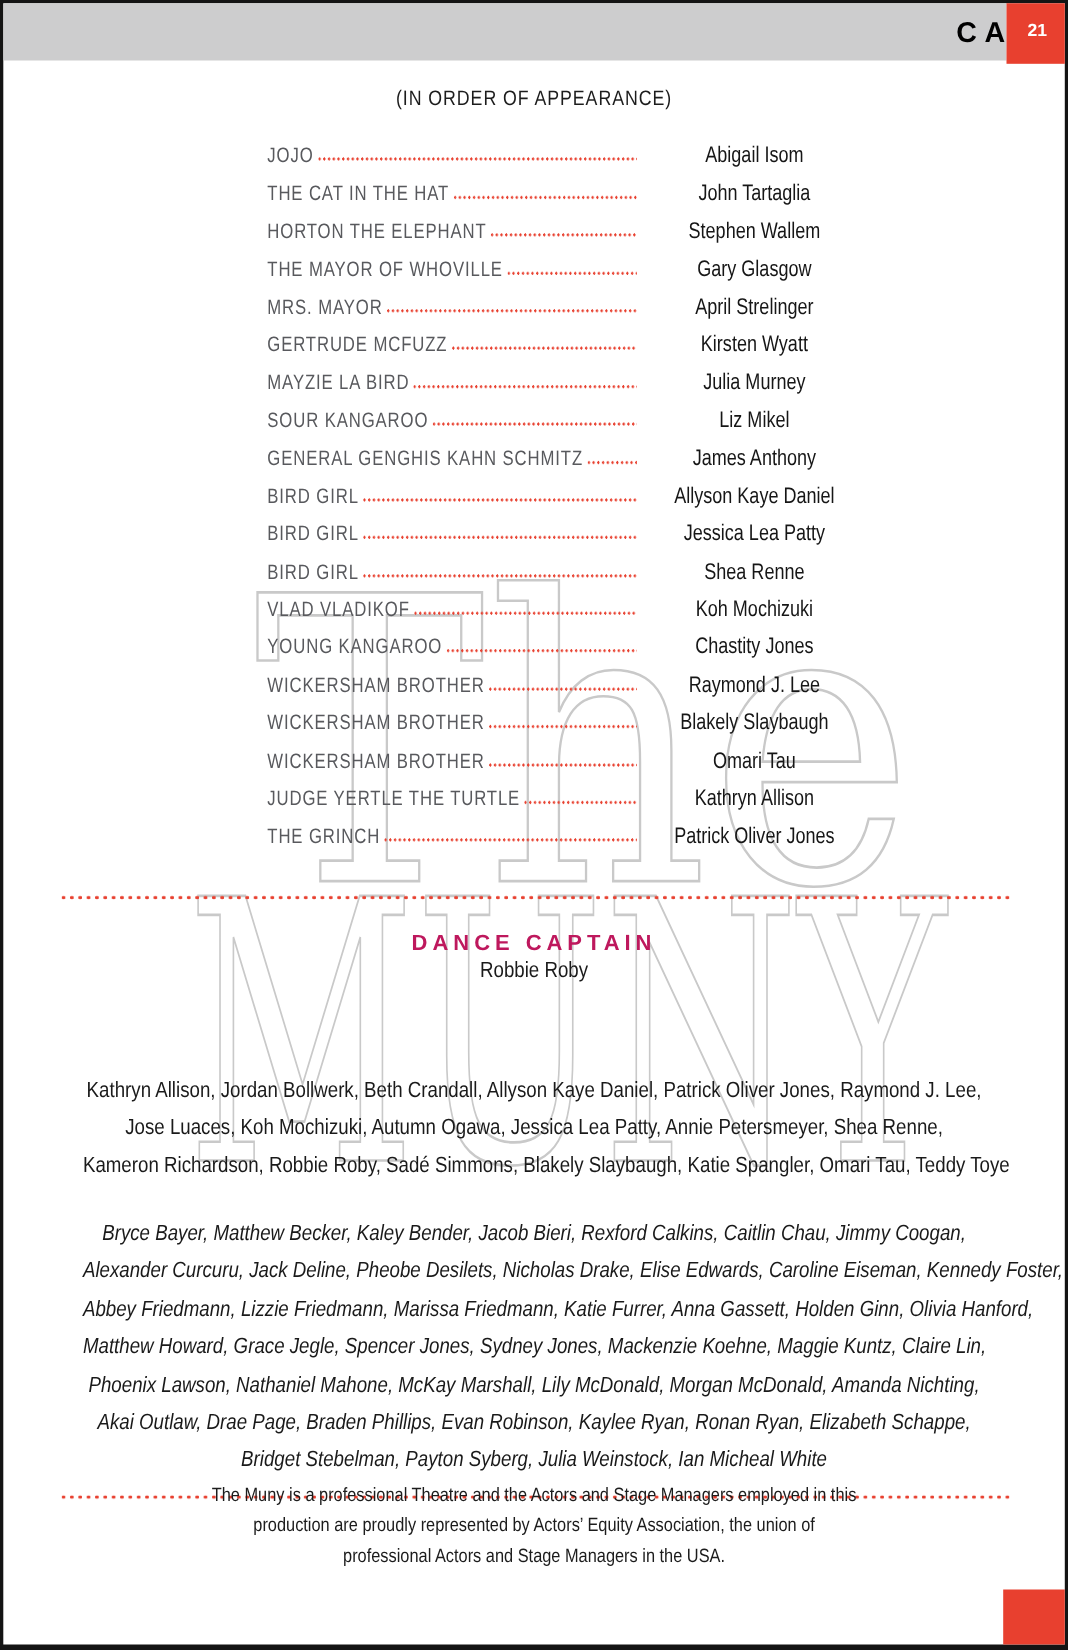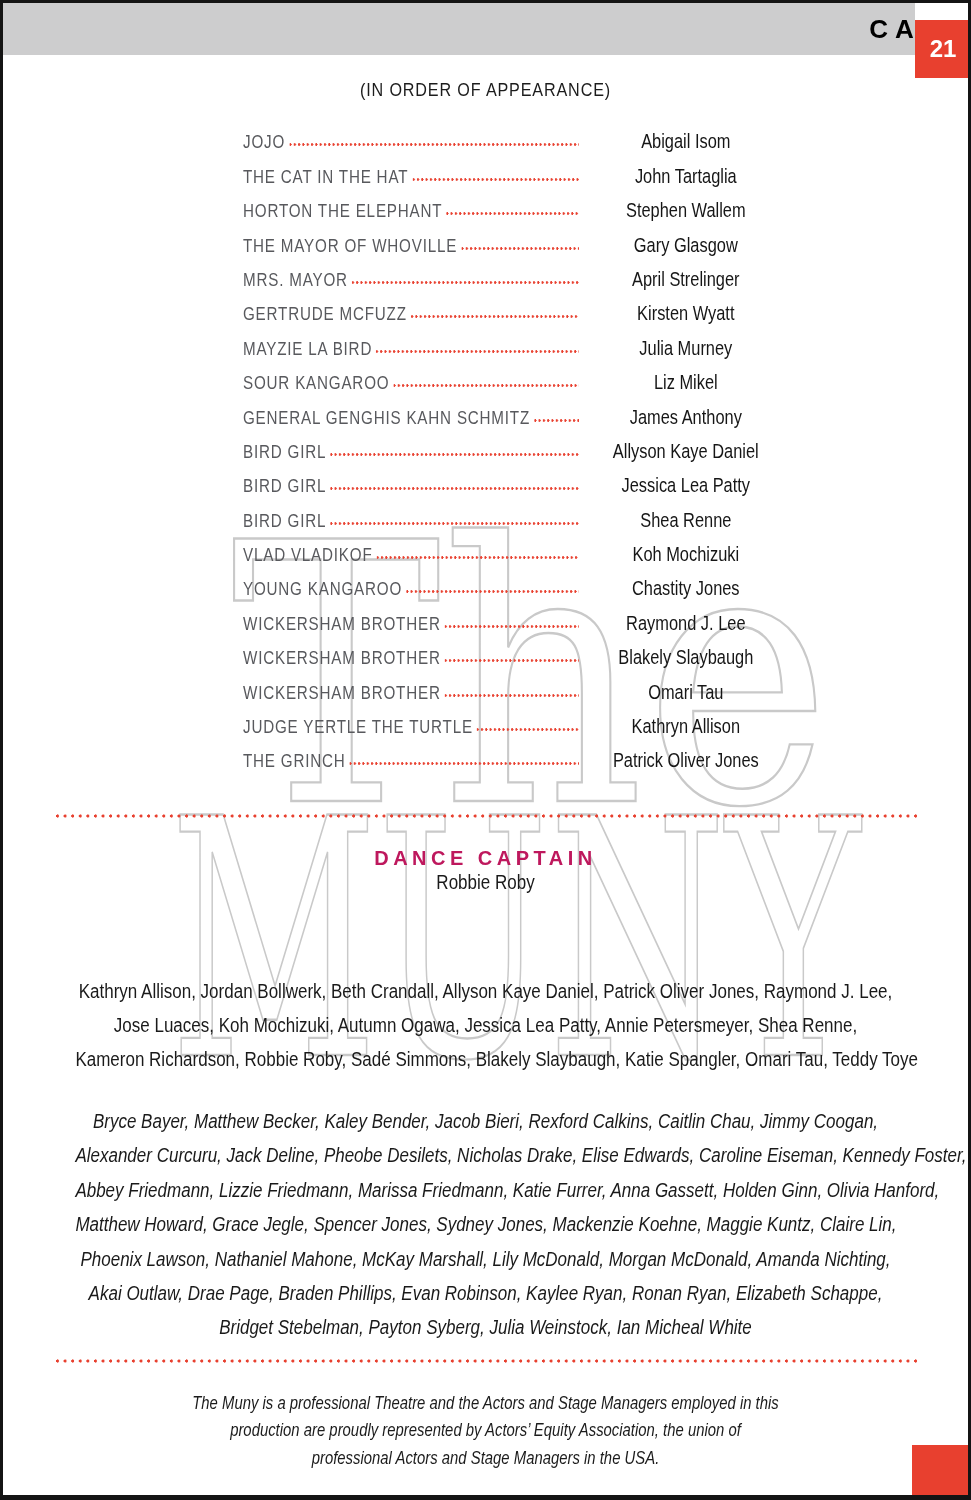--- a/index.html
+++ b/index.html
@@ -28,21 +28,21 @@
   .header-title {
     position:absolute; left:0; top:0; width:965px; height:52px;
     line-height:52px; text-align:right; z-index:2;
     color:#000000; font-size:26px; font-weight:bold; letter-spacing:7px;padding-left:26px;
   }
   .page-num-box {
     position:absolute; right:-3px; top:-3px;
     width:56px; height:58px;
     background:#e8402f; z-index:3;
     display:flex; align-items:center; justify-content:center;
-    color:#ffffff; font-size:24px; font-weight:bold;margin-top:20px;
+    color:#ffffff; font-size:16px; font-weight:bold;
   }
 
   
   .subtitle {
     position:absolute; left:0; top:76px; width:965px;
     text-align:center; z-index:1;
     font-size:19px; letter-spacing:1px; color:#1c1c1c;
     transform:scaleX(0.85);
   }
 
@@ -98,21 +98,21 @@
     font-size:20px; color:#1a1a1a;
     transform:scaleX(0.85); transform-origin:center;
   }
   .dance-name-block { top:864px; }
   .dance-name-block .cline { line-height:30px; }
   .ensemble-block { top:971px; }
   .ensemble-block .cline { line-height:34px; }
   .youth-block { top:1101px;font-style:italic; }
   .youth-block .cline { line-height:34.4px; }
 
-  .footer-block { top:1387px;font-style:italic; }
+  .footer-block { top:1343px; }
   .footer-block .cline { font-size:17.5px; line-height:27.3px; color:#1c1c1c; }
 
   
   .corner-box {
     position:absolute; right:-3px; bottom:-5px;
     width:59px; height:55px;
     background:#e8402f; z-index:4;
   }
 </style>
 </head>

